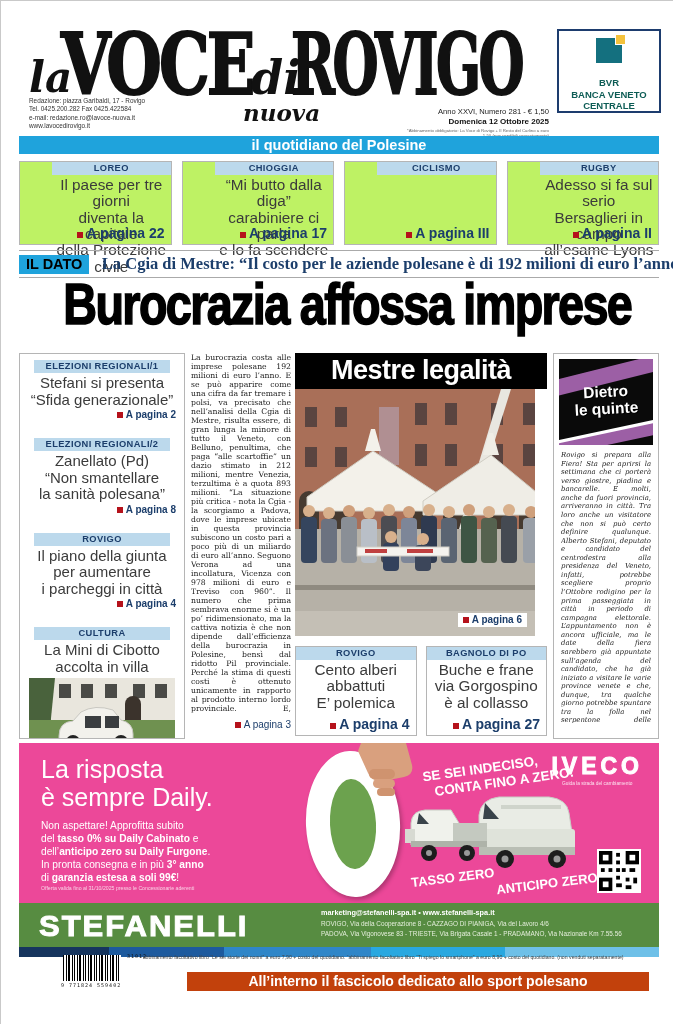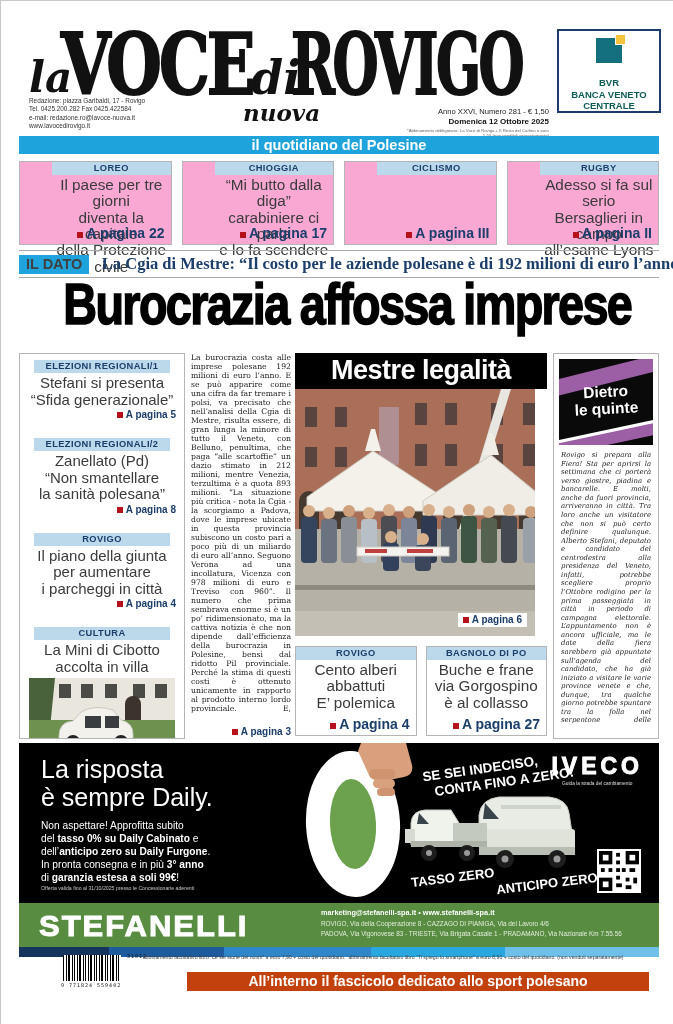--- a/index.html
+++ b/index.html
@@ -21,52 +21,52 @@
   .bank{position:absolute;left:556px;top:28px;width:100px;height:80px;border:2px solid #1d3c6e;background:#fff;
         display:flex;flex-direction:column;align-items:center;}
   .bank-sq{width:26px;height:26px;background:#14707f;margin-top:7px;position:relative;}
   .bank-sq:after{content:"";position:absolute;right:-4px;top:-4px;width:9px;height:9px;background:#f4c23c;border:1px solid #fff;}
   .bank-txt{font-size:9.5px;font-weight:bold;color:#0d5c55;text-align:center;line-height:1.18;margin-top:14px;}
   .tagline{position:absolute;left:18px;right:15px;top:135px;height:18px;background:#1fa3dc;color:#fff;
            font-weight:bold;font-size:14.5px;text-align:center;line-height:18px;}
 
   
   .tb-row{position:absolute;left:18px;right:15px;top:160px;height:84px;display:flex;gap:10px;}
-  .tbox{flex:1;border:1px solid #b5b5b5;background:#f9a8d4;position:relative;padding-left:32px;}
+  .tbox{flex:1;border:1px solid #b5b5b5;background:#bef264;position:relative;padding-left:32px;}
   .tbox-head{height:13px;background:#bcd9ec;color:#1c3e6b;font-weight:bold;font-size:9.3px;
              letter-spacing:.4px;text-align:center;line-height:13px;}
   .tbox-title{font-size:15.3px;line-height:1.07;color:#3b3b3b;text-align:center;white-space:pre-line;padding-top:2px;}
   .pagina{position:absolute;right:6px;bottom:3px;font-size:14px;font-weight:bold;color:#1c3e6b;}
   .pagina .sq{display:inline-block;width:6px;height:6px;background:#b5121b;margin-right:3px;}
   .rule{position:absolute;left:18px;right:15px;height:0;border-top:1px solid #aaa;}
 
   
   .kicker{position:absolute;left:18px;top:253px;height:20px;white-space:nowrap;}
-  .kbadge{display:inline-block;background:#1fa3dc;color:#404040;font-weight:bold;font-size:14.5px;
+  .kbadge{display:inline-block;background:#1fa3dc;color:#000000;font-weight:bold;font-size:14.5px;
           padding:1px 7px 2px;vertical-align:middle;}
   .ktext{font-family:"Liberation Serif",serif;font-weight:bold;font-size:16.5px;color:#1c3e6b;
          margin-left:8px;vertical-align:middle;}
   .headline-wrap{position:absolute;left:0;right:0;top:274px;text-align:center;}
   .headline{display:inline-block;font-size:57px;font-weight:bold;color:#000;letter-spacing:-2px;
             white-space:nowrap;transform:scaleX(.82);transform-origin:center;-webkit-text-stroke:1.6px #000;line-height:1.05;}
 
   
   .sidebar{position:absolute;left:18px;top:352px;width:166px;height:386px;border:1px solid #b5b5b5;
            padding:6px 4px;box-sizing:border-box;display:flex;flex-direction:column;gap:18px;overflow:hidden;}
   .sb-head{background:#bcd9ec;color:#1c3e6b;font-weight:bold;font-size:9.3px;letter-spacing:.4px;
            text-align:center;line-height:13px;height:13px;margin:0 10px;}
   .sb-title{font-size:15px;line-height:1.1;color:#3b3b3b;text-align:center;white-space:pre-line;margin-top:2px;}
   .sb-pagina{text-align:right;font-size:10px;font-weight:bold;color:#1c3e6b;margin:1px 4px 0 0;}
   .sb-pagina .sq{display:inline-block;width:6px;height:6px;background:#b5121b;margin-right:3px;}
   .sb-photo{display:block;margin:3px auto 0;}
 
   
   .artcol{position:absolute;left:190px;top:352px;width:100px;}
   .art-body{height:360px;overflow:hidden;font:7.7px/1.17 "DejaVu Serif",serif;color:#222;text-align:justify;}
-  .art-pagina{text-align:right;font-size:10px;font-weight:bold;color:#1c3e6b;margin-top:13px;}
+  .art-pagina{text-align:right;font-size:10px;font-weight:normal;color:#1c3e6b;margin-top:6px;}
   .art-pagina .sq{display:inline-block;width:6px;height:6px;background:#b5121b;margin-right:3px;}
 
   
   .photoblk{position:absolute;left:294px;top:352px;width:252px;}
   .pbanner{height:36px;background:#000;color:#fff;font-weight:bold;font-size:27px;text-align:center;line-height:35px;letter-spacing:-.5px;}
   .pimg{position:relative;width:240px;height:247px;background:#b6b1a7;overflow:hidden;}
   .pbadge{position:absolute;right:8px;bottom:9px;background:#fff;padding:1px 5px 2px;font-size:10px;font-weight:bold;color:#1c3e6b;}
   .pbadge .sq{display:inline-block;width:6px;height:6px;background:#b5121b;margin-right:3px;}
   .bb-row{position:absolute;left:294px;top:645px;width:252px;display:flex;gap:9px;}
   .bbox{flex:1;border:1px solid #b5b5b5;background:#fff;position:relative;height:88px;}
@@ -75,21 +75,21 @@
   .rcol{position:absolute;left:552px;top:352px;width:106px;height:386px;border:1px solid #b5b5b5;box-sizing:border-box;overflow:hidden;}
   .rlogo{position:relative;margin:5px;height:86px;background:#0a0a0a;overflow:hidden;}
   .rlogo .band1{position:absolute;left:-18px;top:6px;width:150px;height:16px;background:#9c5fa5;transform:rotate(-14deg);}
   .rlogo .band2{position:absolute;left:-18px;bottom:2px;width:150px;height:14px;background:#9c5fa5;transform:rotate(-12deg);}
   .rlogo .band3{position:absolute;left:-18px;bottom:14px;width:150px;height:3px;background:#fff;transform:rotate(-12deg);}
   .rlogo-text{position:absolute;left:0;right:0;top:24px;text-align:center;color:#fff;font-weight:bold;
               font-size:15.5px;line-height:1.1;transform:rotate(-3deg);text-shadow:1px 1px 0 #000;}
   .rbody{margin:6px 7px;font:italic 6.9px/1.24 "DejaVu Serif",serif;color:#222;text-align:justify;height:272px;overflow:hidden;}
 
   
-  .ad{position:absolute;left:18px;right:15px;top:742px;height:160px;background:#000000;overflow:hidden;color:#fff;}
+  .ad{position:absolute;left:18px;right:15px;top:742px;height:160px;background:#ec4899;overflow:hidden;color:#fff;}
   .ad-title{position:absolute;left:22px;top:12px;font-size:25px;line-height:1.12;white-space:pre-line;font-weight:normal;}
   .ad-body{position:absolute;left:22px;top:76px;font-size:10.2px;line-height:1.28;}
   .ad-fine{position:absolute;left:22px;top:142px;font-size:5.2px;color:rgba(255,255,255,.75);}
   .zero{position:absolute;left:287px;top:8px;width:94px;height:146px;background:#fff;border-radius:50%;transform:rotate(-3deg);
         box-shadow:2px 3px 4px rgba(0,0,0,.25);}
   .zero-hole{position:absolute;left:24px;top:28px;width:46px;height:90px;background:#6ca24e;border-radius:50%;}
   .hand{position:absolute;left:302px;top:0;}
   .slogan{position:absolute;left:404px;top:16px;transform:rotate(-8deg);font-weight:bold;font-size:13.5px;line-height:1.2;}
   .slogan .l2{margin-left:10px;}
   .trucks{position:absolute;left:382px;top:46px;}
@@ -190,21 +190,21 @@
   <div class="rule" style="top:276px"></div>
   <div class="headline-wrap">
     <span class="headline">Burocrazia affossa imprese</span>
   </div>
 
   <div class="sidebar">
     <div>
       <div class="sb-head">ELEZIONI REGIONALI/1</div>
       <div class="sb-title">Stefani si presenta
 “Sfida generazionale”</div>
-      <div class="sb-pagina"><span class="sq"></span><span>A pagina 5</span></div>
+      <div class="sb-pagina"><span class="sq"></span><span>A pagina 2</span></div>
     </div>
     <div>
       <div class="sb-head">ELEZIONI REGIONALI/2</div>
       <div class="sb-title">Zanellato (Pd)
 “Non smantellare
 la sanità polesana”</div>
       <div class="sb-pagina"><span class="sq"></span><span>A pagina 8</span></div>
     </div>
     <div>
       <div class="sb-head">ROVIGO</div>

